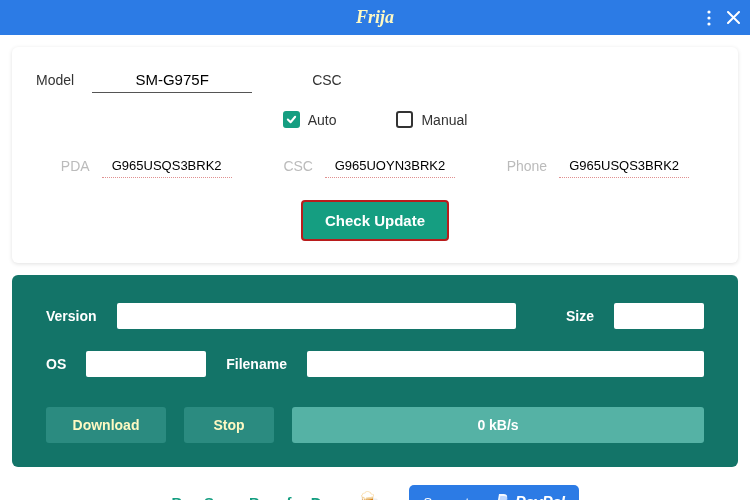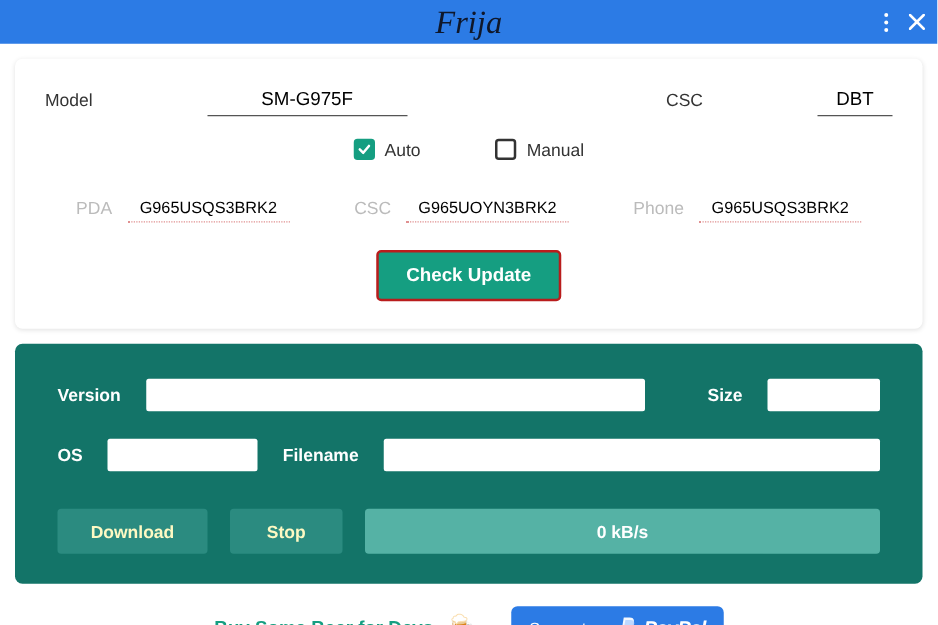--- a/index.html
+++ b/index.html
@@ -16,22 +16,23 @@
     height: 35px;
     background: #2C7BE5;
     display: flex;
     align-items: center;
     justify-content: center;
     position: relative;
   }
   .titlebar .title {
     font-family: "Brush Script MT", cursive;
     font-style: italic;
-    font-size: 26px;
-    color: #0f172a;
+    font-size: 18px;
+    color: #fef9c3;
+    font-weight: bold;
   }
   .titlebar .controls {
     position: absolute;
     right: 10px;
     display: flex;
     gap: 16px;
     align-items: center;
   }
   .titlebar .icon-btn {
     color: #fff;
@@ -65,21 +66,21 @@
 
   .inp.disabled {
     border-bottom: 1px dotted #e09090;
     color: #000000;
     text-align: center;
     font-size: 13px;
     width: 130px;
   }
 
   
-  .toprow { gap: 18px; margin-bottom: 18px; justify-content: space-between; }
+  .toprow { gap: 18px; margin-bottom: 18px; justify-content: flex-start; }
 
   
   .checkrow { justify-content: center; gap: 60px; margin-bottom: 26px; }
   .check {
     display: flex; align-items: flex-end; gap: 8px; cursor: pointer;
   }
   .chkbox {
     width: 17px; height: 17px; border: 2px solid #333; border-radius: 3px;
     display: flex; align-items: center; justify-content: center;
   }
@@ -213,21 +214,20 @@
   </div>
 </div>
 
 <div class="card">
 
   <div class="row toprow">
     <span class="label-dark">Model</span>
     <input class="inp wide" value="SM-G975F" style="">
     <span style="width:24px"></span>
     <span class="label-dark">CSC</span>
-    <input class="inp narrow" value="DBT" style="">
   </div>
 
   <div class="row checkrow">
     <label class="check">
       <span class="chkbox checked">
         <svg width="11" height="11" viewBox="0 0 12 12">
             <path d="M2 6 L5 9 L10 3" stroke="#fff" stroke-width="2.2" fill="none" stroke-linecap="round" stroke-linejoin="round"></path>
           </svg>
       </span>
       <span>Auto</span>

